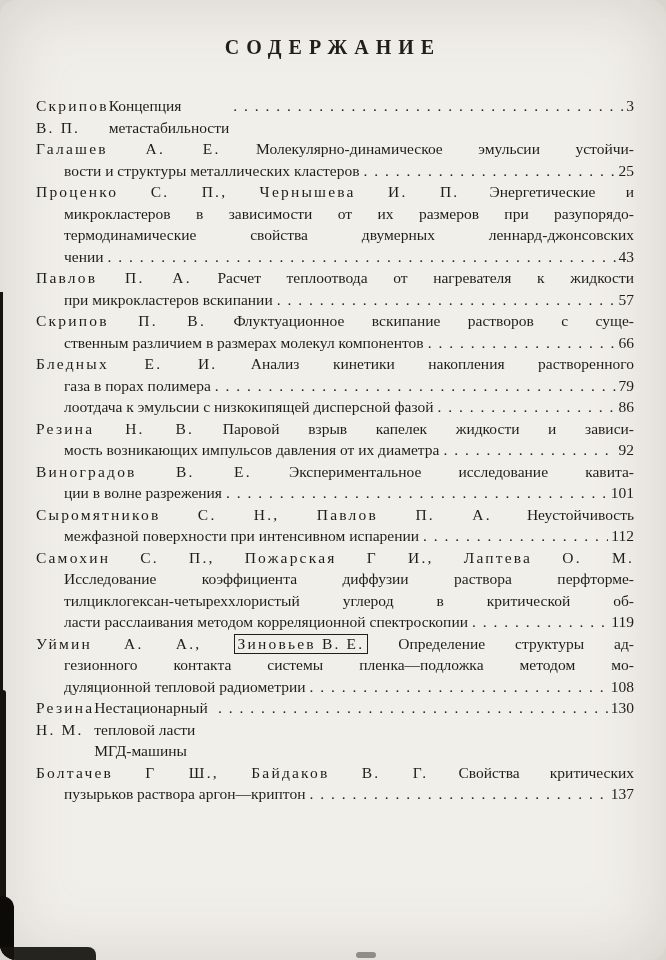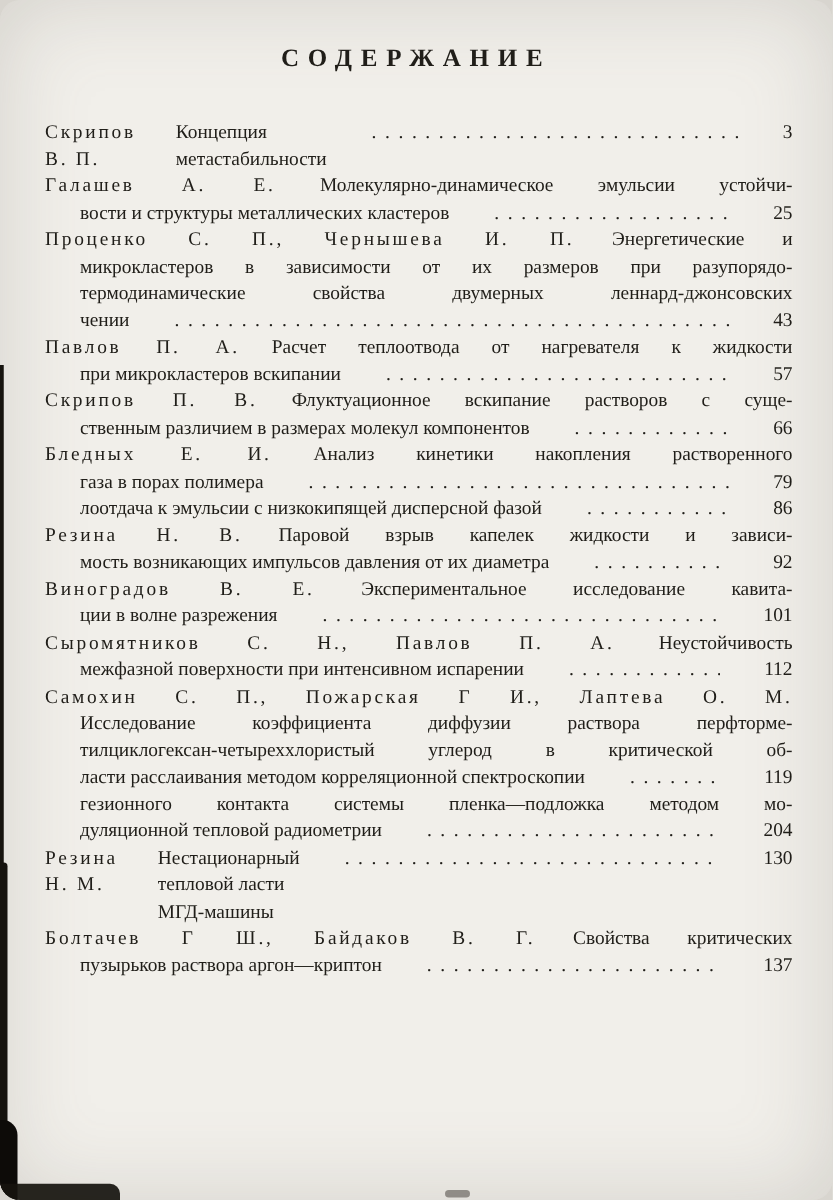--- a/index.html
+++ b/index.html
@@ -24,21 +24,21 @@
   }
   .toc {
     position: absolute;
     left: 36px;
     right: 32px;
     top: 95px;
     font-size: 15.5px;
     line-height: 21.5px;
   }
   .entry { margin: 0; }
-  .line { display: block; gap: 32px; }
+  .line { display: block; }
   .fill {
     text-align: justify;
     text-align-last: justify;
   }
   .leaderline {
     display: flex;
     align-items: baseline;
   }
   .cont { padding-left: 28px; }
   .leaderline .txt { white-space: nowrap; }
@@ -159,25 +159,26 @@
         <div class="line first-line fill"><span class="authors"><span>Самохин С. П., Пожарская Г И., Лаптева О. М.</span></span></div>
         <div class="line cont fill"><span class="txt">Исследование коэффициента диффузии раствора перфторме-</span></div>
         <div class="line cont fill"><span class="txt">тилциклогексан-четыреххлористый углерод в критической об-</span></div>
         <div class="line cont leaderline">
           <span class="txt">ласти расслаивания методом корреляционной спектроскопии</span>
           <span class="leader"></span>
           <span class="pagenum">119</span>
         </div>
       </div>
       <div class="entry">
+        <div class="line first-line fill"><span class="authors"><span>Уймин А. А., </span><span class="boxed">Зиновьев В. Е.</span></span><span> Определение структуры ад-</span></div>
         <div class="line cont fill"><span class="txt">гезионного контакта системы пленка—подложка методом мо-</span></div>
         <div class="line cont leaderline">
           <span class="txt">дуляционной тепловой радиометрии</span>
           <span class="leader"></span>
-          <span class="pagenum">204</span>
+          <span class="pagenum">108</span>
         </div>
       </div>
       <div class="entry">
         <div class="line first-line leaderline">
           <span class="authors"><span>Резина Н. М.</span></span>
           <span> Нестационарный тепловой ласти МГД-машины</span>
           <span class="leader"></span>
           <span class="pagenum">130</span>
         </div>
       </div>

